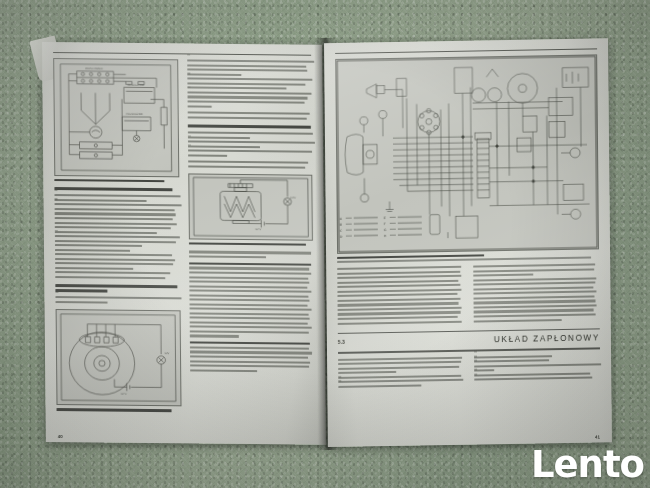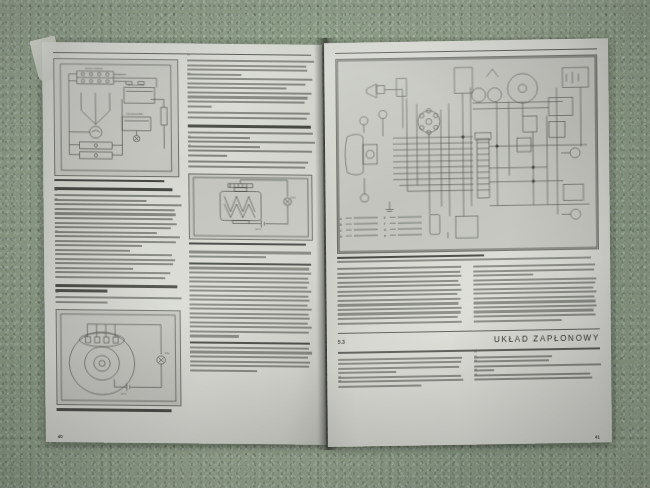--- a/index.html
+++ b/index.html
@@ -586,13 +586,14 @@
           </div>
         </div>
       </div>
       <div class="pagenum pn-r">41</div>
       <div class="page-gloss"></div>
     </div>
 
   </div>
 
   <div class="vig"></div>
+  <div class="wm">Lento</div>
 </div>
 
 </body></html>

